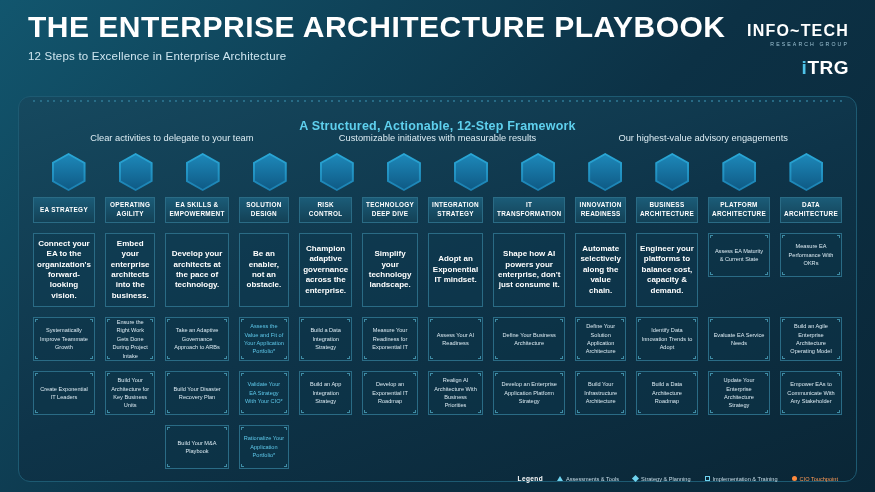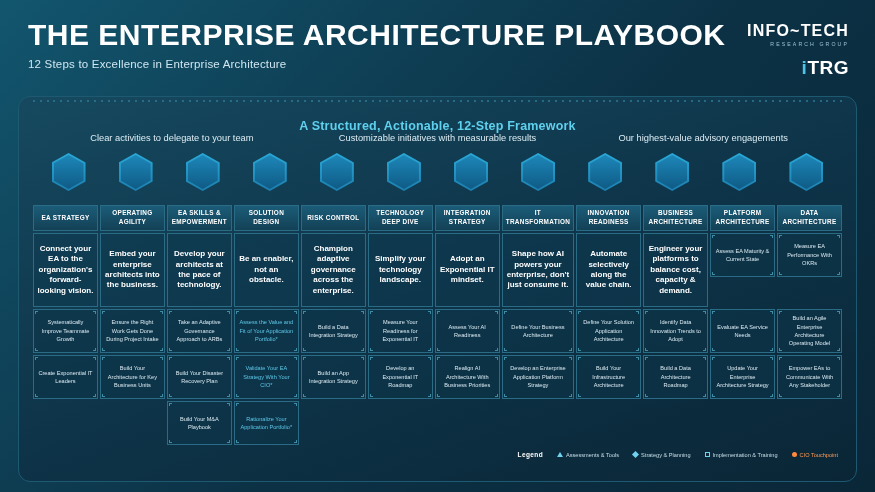--- a/index.html
+++ b/index.html
@@ -9,21 +9,21 @@
     background: #0d2b3e;
     overflow: hidden;
   }
   .page {
     position: relative;
     width: 875px; height: 492px;
     background: linear-gradient(135deg, #12566e 0%, #0f4258 28%, #0c3145 55%, #0a2738 100%);
   }
   
   .header {
-    position: absolute; top: 8px; left: 0; right: 0; height: 92px;
+    position: absolute; top: 0; left: 0; right: 0; height: 92px;
     padding: 11px 28px 0 28px;
   }
   .title {
     font-size: 30px; font-weight: bold; color: #ffffff;
     letter-spacing: 0.5px; line-height: 1.05;
   }
   .subtitle {
     font-size: 11.5px; color: #cfe6f0; margin-top: 7px; letter-spacing: 0.2px;
   }
   .logo {
@@ -77,24 +77,24 @@
     clip-path: polygon(50% 0%, 100% 25%, 100% 75%, 50% 100%, 0% 75%, 0% 25%);
   }
   .hex span {
     position: relative; z-index: 2; color: #ffffff; font-size: 15px; font-weight: bold;
   }
   .month-label {
     margin-top: 6px; color: #cfe4ee; font-size: 8.4px; letter-spacing: 1.4px;
   }
   
   .grid {
-    margin-top: 8px;
+    margin-top: 0;
     display: grid;
     grid-template-columns: repeat(12, 1fr);
-    gap: 2px;
+    gap: 10px;
   }
   .cell {
     border: 1px solid #2a6b85;
     background: rgba(12,52,72,0.55);
     padding: 4px 3px;
     text-align: center;
     position: relative;
   }
   .head-cell {
     background: linear-gradient(180deg, #1b5c78 0%, #134156 100%);

